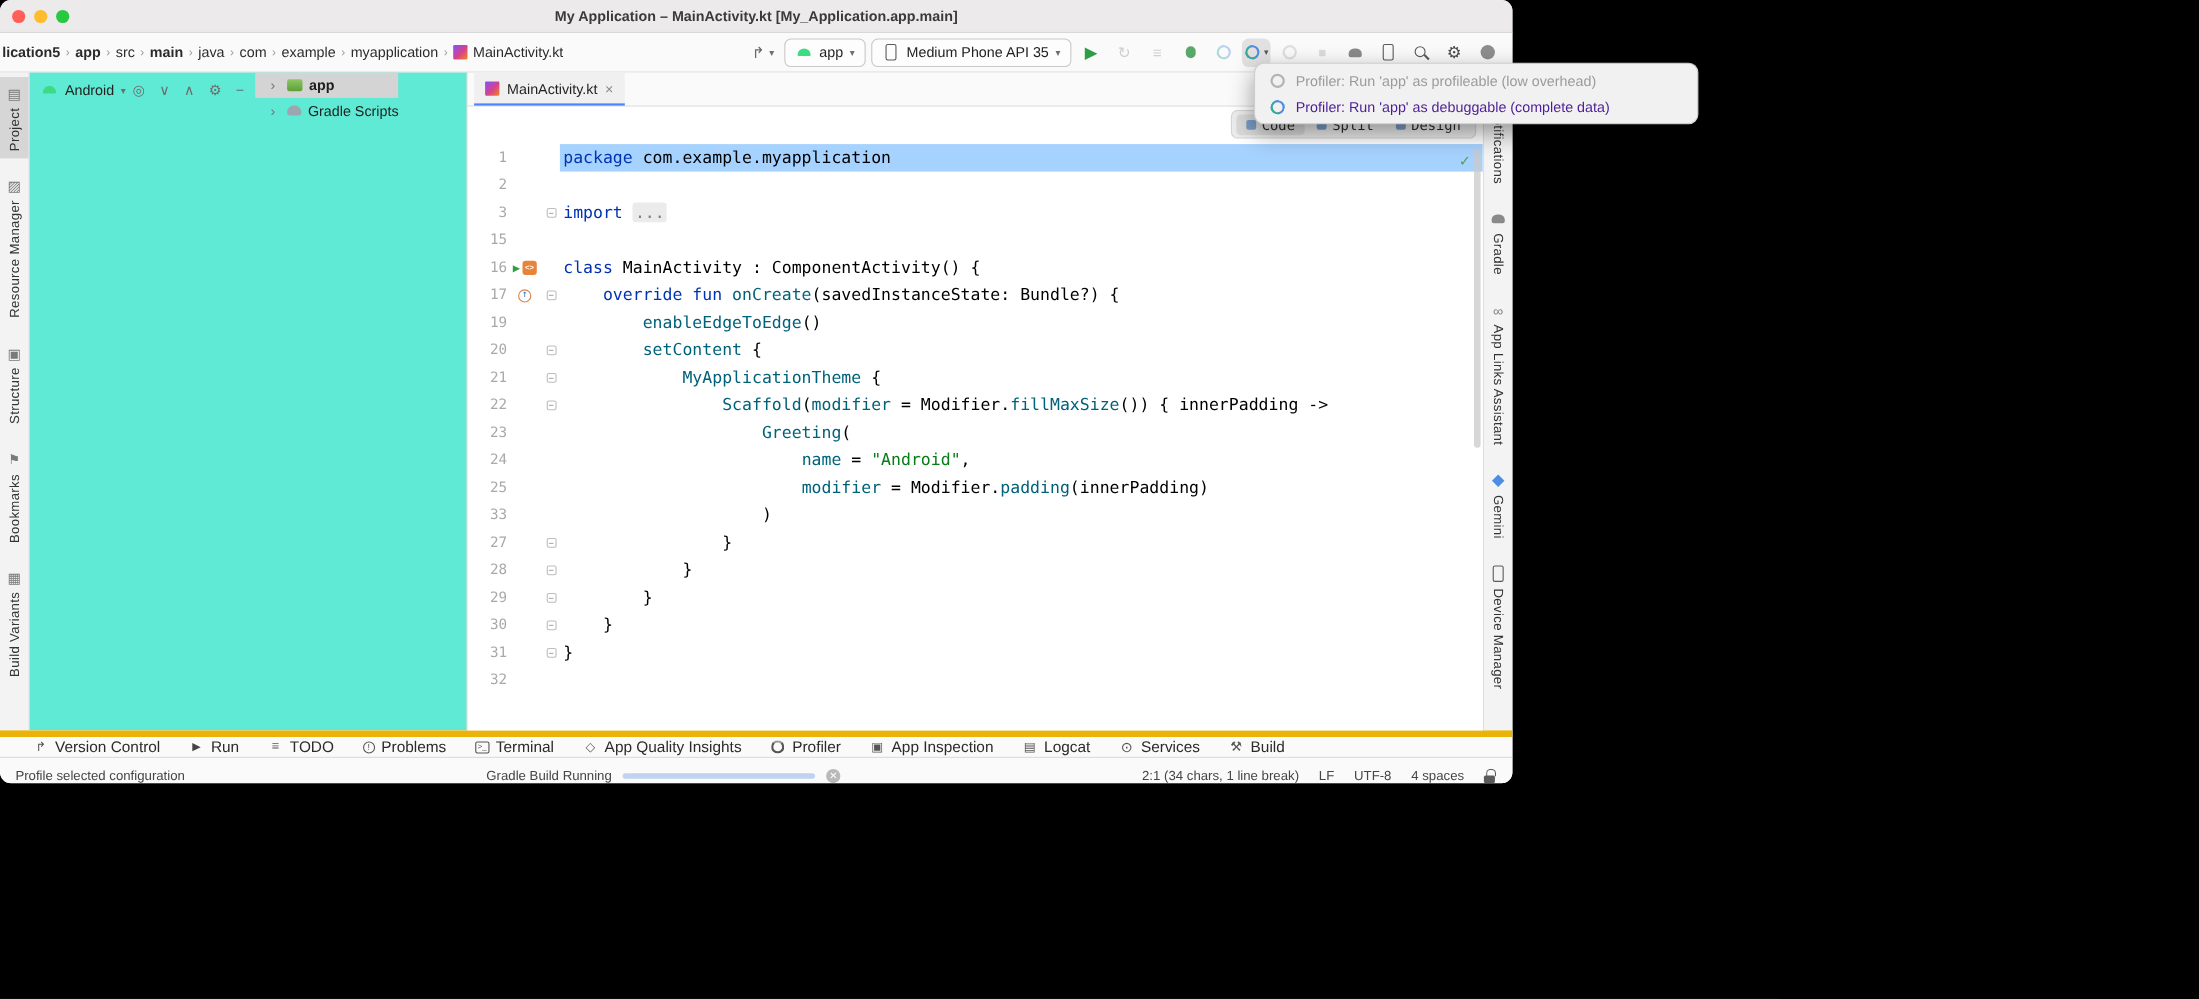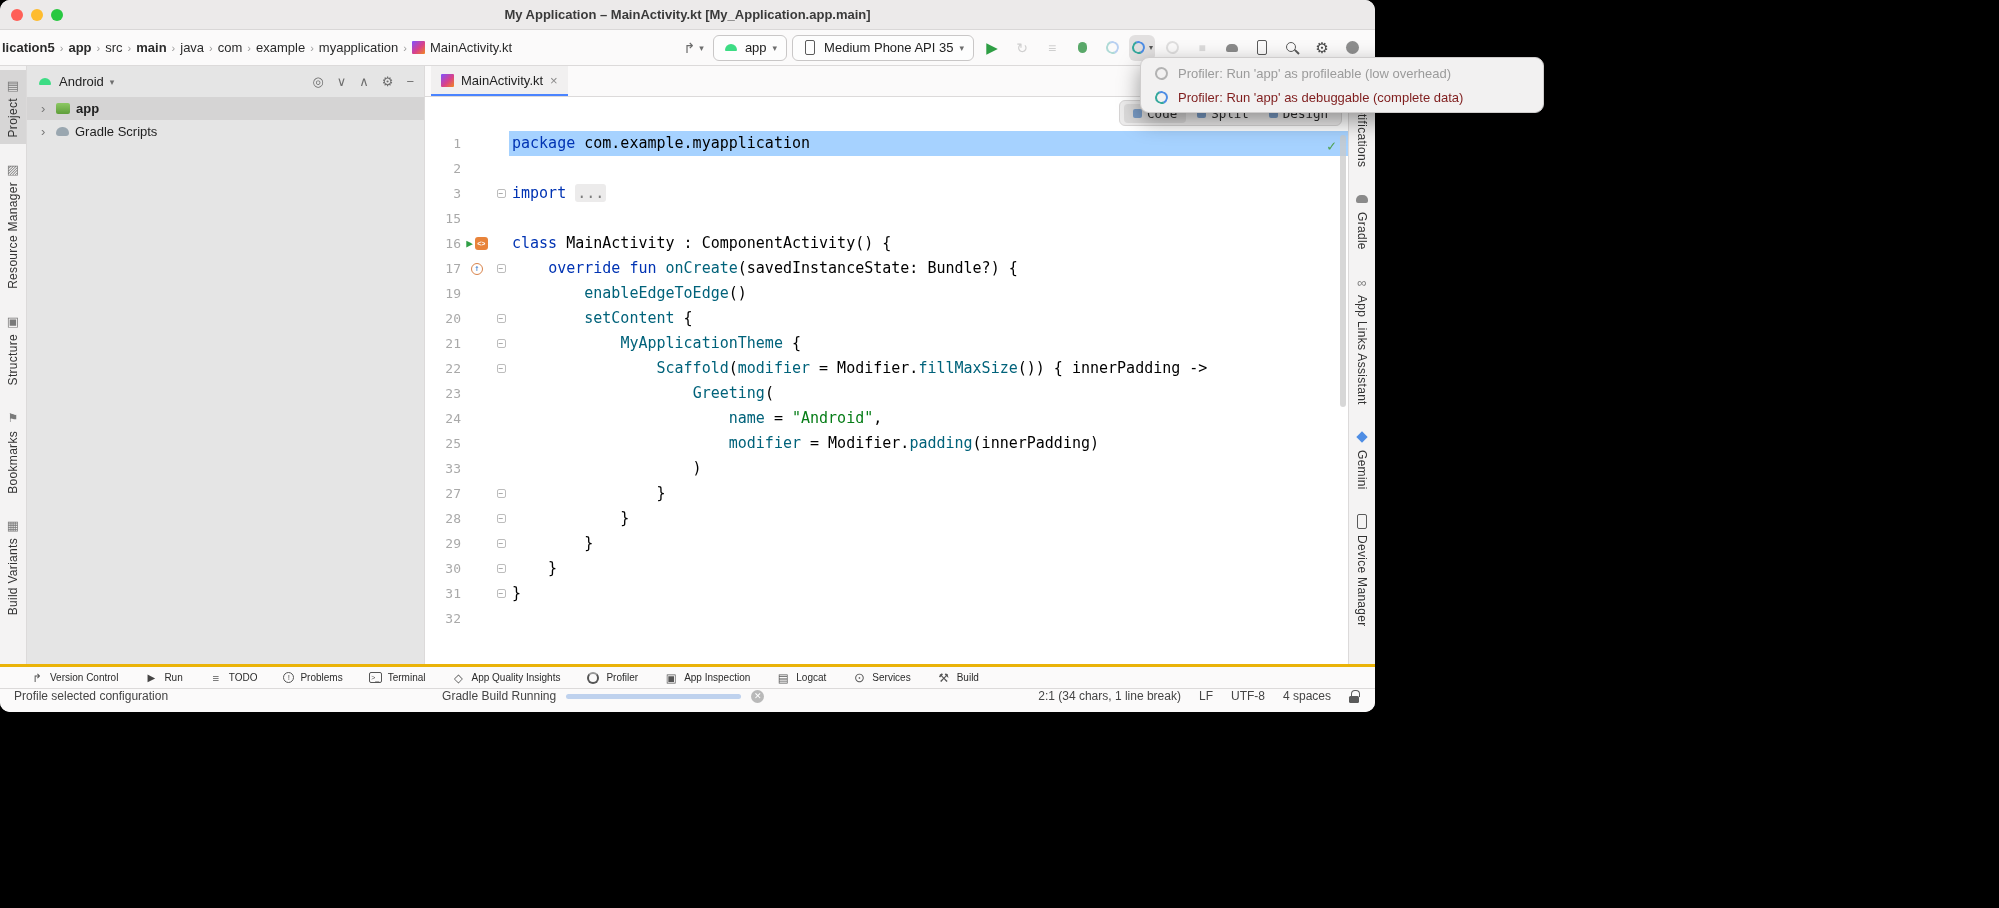--- a/index.html
+++ b/index.html
@@ -64,21 +64,21 @@
   .main{flex:1;display:flex;min-height:0}
   .stripe{width:27px;background:#F4F3F3;display:flex;flex-direction:column;align-items:center;padding-top:4px;gap:10px;flex:0 0 auto}
   .stripe.left{border-right:1px solid #DCDADA}
   .stripe.right{border-left:1px solid #DCDADA}
   .stripe-item{display:flex;flex-direction:column;align-items:center;gap:5px;padding:7px 0;width:100%;cursor:pointer}
   .stripe-item.selected{background:#D7D6D6}
   .stripe-label{writing-mode:vertical-rl;font-size:12px;color:#333;letter-spacing:.3px}
   .stripe.left .stripe-label{transform:rotate(180deg)}
 
   
-  .project{width:398px;border-right:1px solid #DCDADA;background:#e5e5e5;display:flex;flex-direction:column;flex:0 0 auto}
+  .project{width:398px;border-right:1px solid #DCDADA;background:#5eead4;display:flex;flex-direction:row;flex:0 0 auto}
   .panel-header{height:31px;display:flex;align-items:center;gap:6px;padding:0 10px;font-size:13px;color:#222;flex:0 0 auto}
   .ph-icons{margin-left:auto;display:flex;align-items:center;gap:13px;color:#6e6e6e;font-size:13px}
   .ph-icons span{cursor:pointer}
   .tree-row{height:23px;display:flex;align-items:center;gap:6px;padding-left:14px;font-size:13px;color:#1f1f1f;cursor:pointer}
   .tree-row.sel{background:#D5D4D4}
   .tree-row .b{font-weight:700}
   .tree-chev{color:#777;font-size:13px;width:9px}
 
   
   .editor-col{flex:1;display:flex;flex-direction:column;min-width:0;position:relative}
@@ -104,48 +104,48 @@
   .g-class{width:13px;height:13px;background:#E8833A;color:#fff;border-radius:3px;font-size:7px;font-weight:700;display:inline-flex;align-items:center;justify-content:center;font-family:"Liberation Sans",sans-serif}
   .g-ovr{width:12px;height:12px;border-radius:50%;border:1.5px solid #D9844C;color:#3B78C8;font-size:9px;line-height:9px;display:inline-flex;align-items:center;justify-content:center;cursor:pointer}
   .inspection{position:absolute;top:40px;right:12px;color:#51A254;font-size:15px;font-weight:700}
   .vscroll{position:absolute;right:2px;top:38px;width:6px;height:272px;background:#C9C9C9;opacity:.75;border-radius:3px;cursor:pointer}
   .seg{position:absolute;top:3px;right:6px;height:26px;display:flex;align-items:center;gap:2px;background:#EDECEC;border:1px solid #D6D4D4;border-radius:6px;padding:2px 4px;z-index:5}
   .seg-item{display:flex;align-items:center;gap:5px;font-size:12.5px;color:#2b2b2b;padding:2px 9px;border-radius:4px;cursor:pointer;white-space:nowrap}
   .seg-item.on{background:#DBDADA}
   .seg-ic{width:9px;height:9px;background:#7A9CC6;border-radius:2px}
 
   
-  .bottom-bar{height:24px;border-top:3px solid #eab308;background:#FBFAFA;display:flex;align-items:center;gap:26px;padding-left:30px;font-size:10px;flex:0 0 auto}
+  .bottom-bar{height:24px;border-top:6px solid #eab308;background:#FBFAFA;display:flex;align-items:center;gap:26px;padding-left:30px;font-size:14px;flex:0 0 auto}
   .bb-item{display:flex;align-items:center;gap:6px;color:#2b2b2b;cursor:pointer;white-space:nowrap}
   .bi{width:14px;height:14px;display:inline-flex;align-items:center;justify-content:center;font-size:11.5px;color:#555;position:relative;flex:0 0 auto}
   .bi-branch::before{content:"↱"}
   .bi-run::before{content:"▶";color:#444;font-size:10px}
   .bi-todo::before{content:"≡"}
   .bi-problems{border:1.3px solid #555;border-radius:50%;width:11px;height:11px;font-size:8px}
   .bi-problems::before{content:"!"}
   .bi-terminal{border:1.3px solid #555;border-radius:2px;width:13px;height:11px;font-size:7px}
   .bi-terminal::before{content:">_"}
   .bi-aqi::before{content:"◇"}
   .bi-profiler::before{content:"";width:8px;height:8px;border-radius:50%;border:2px solid #555;border-top-color:#999;display:block}
   .bi-app-inspection::before{content:"▣"}
   .bi-logcat::before{content:"▤"}
   .bi-services::before{content:"⊙";font-size:13px}
   .bi-build::before{content:"⚒";font-size:12px}
-  .status-bar{height:24px;border-top:1px solid #DCDADA;background:#FBFAFA;display:flex;align-items:flex-start;font-size:12px;color:#454545;padding:0 14px;gap:18px;flex:0 0 auto}
+  .status-bar{height:24px;border-top:1px solid #DCDADA;background:#FBFAFA;display:flex;align-items:flex-end;font-size:12px;color:#454545;padding:0 14px;gap:18px;flex:0 0 auto}
   .sb-spacer{flex:1}
   .sb-center{display:flex;align-items:center;gap:10px}
   .pbar{width:175px;height:5px;border-radius:3px;background:#BFD2EE;overflow:hidden}
   .pfill{height:100%;background:#3574F0}
   .pclose{width:13px;height:13px;border-radius:50%;background:#B9B9B9;color:#fff;font-size:9px;display:flex;align-items:center;justify-content:center;cursor:pointer}
   .sb-right{display:flex;align-items:center;gap:18px}
   .sb-item{cursor:pointer;white-space:nowrap}
 
   
   .popup{position:absolute;left:1140px;top:57px;width:404px;background:#F2F1F1;border:1px solid #CFCDCD;border-radius:9px;box-shadow:0 8px 22px rgba(0,0,0,.4);padding:3px 0;z-index:100}
-  .popup-item{display:flex;align-items:center;gap:9px;height:24px;padding:0 12px;color:#7f1d1d;white-space:nowrap;font-size:13px;cursor:pointer}
+  .popup-item{display:flex;align-items:center;gap:9px;height:24px;padding:0 12px;color:#4c1d95;white-space:nowrap;font-size:13px;cursor:pointer}
   .popup-item.disabled{color:#9B9B9B;cursor:default}
 </style>
 </head>
 <body>
 
 <div class="window">
 
   <div class="titlebar">
     <div class="lights">
       <span class="light l-red"></span>

